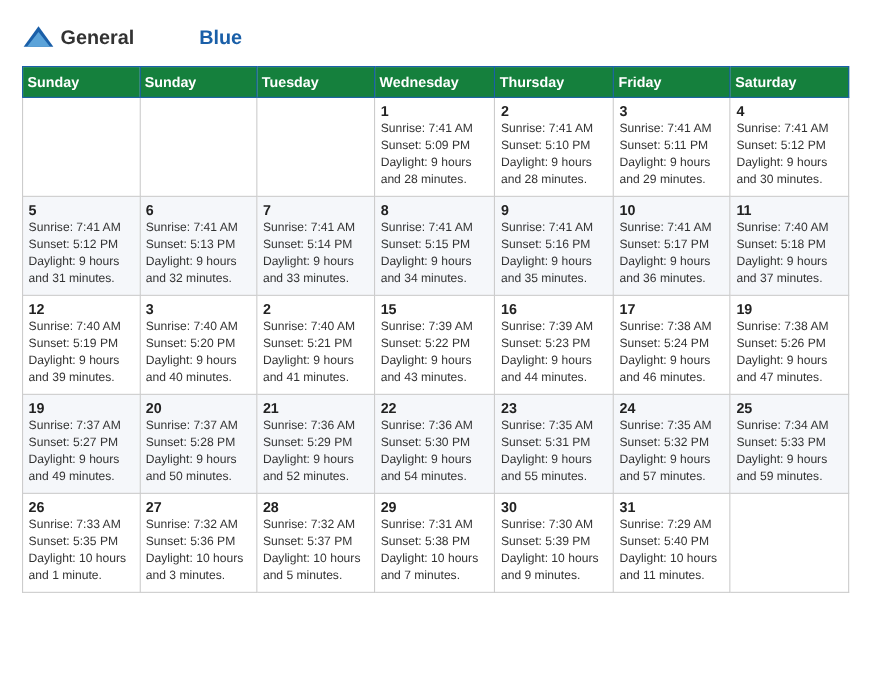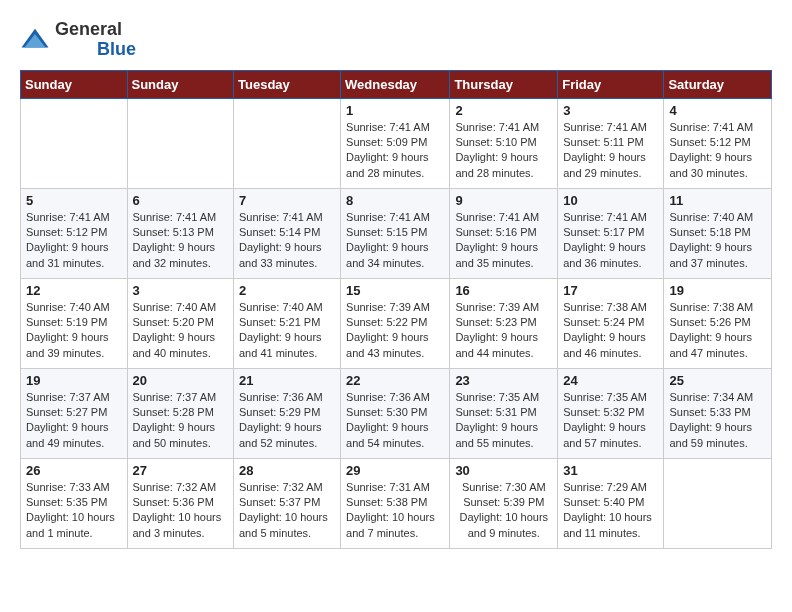--- a/index.html
+++ b/index.html
@@ -15,22 +15,22 @@
       justify-content: space-between;
       align-items: flex-start;
       margin-bottom: 10px;
     }
     .logo {
       display: flex;
       align-items: center;
     }
     .logo-text {
       display: flex;
-      flex-direction: column;
       line-height: 1.1;
+      gap: 17px;
     }
     .logo-general {
       font-size: 18px;
       font-weight: bold;
       color: #333;
     }
     .logo-blue {
       font-size: 18px;
       font-weight: bold;
       color: #1a5fa8;
@@ -52,21 +52,21 @@
     .subtitle {
       font-size: 16px;
       color: #444;
     }
     .calendar {
       width: 100%;
       border-collapse: collapse;
       font-size: 11px;
     }
     .calendar thead tr th {
-      background-color: #7f1d1d;
+      background-color: #15803d;
       color: #fff;
       padding: 6px 4px;
       text-align: left;
       font-size: 13px;
       font-weight: bold;
       border: 1px solid #1a5fa8;
     }
     .calendar tbody tr td {
       vertical-align: top;
       border: 1px solid #ccc;
@@ -308,21 +308,21 @@
 Daylight: 10 hours and 5 minutes.</div>
         </td>
         <td>
           <span class="day-number">29</span>
           <div class="day-info" style="white-space: pre-line;">Sunrise: 7:31 AM
 Sunset: 5:38 PM
 Daylight: 10 hours and 7 minutes.</div>
         </td>
         <td>
           <span class="day-number">30</span>
-          <div class="day-info" style="white-space: pre-line; text-align: center;">Sunrise: 7:30 AM
+          <div class="day-info" style="white-space: pre-line;">Sunrise: 7:30 AM
 Sunset: 5:39 PM
 Daylight: 10 hours and 9 minutes.</div>
         </td>
         <td>
           <span class="day-number">31</span>
           <div class="day-info" style="white-space: pre-line;">Sunrise: 7:29 AM
 Sunset: 5:40 PM
 Daylight: 10 hours and 11 minutes.</div>
         </td>
         <td class="empty-cell"></td>

